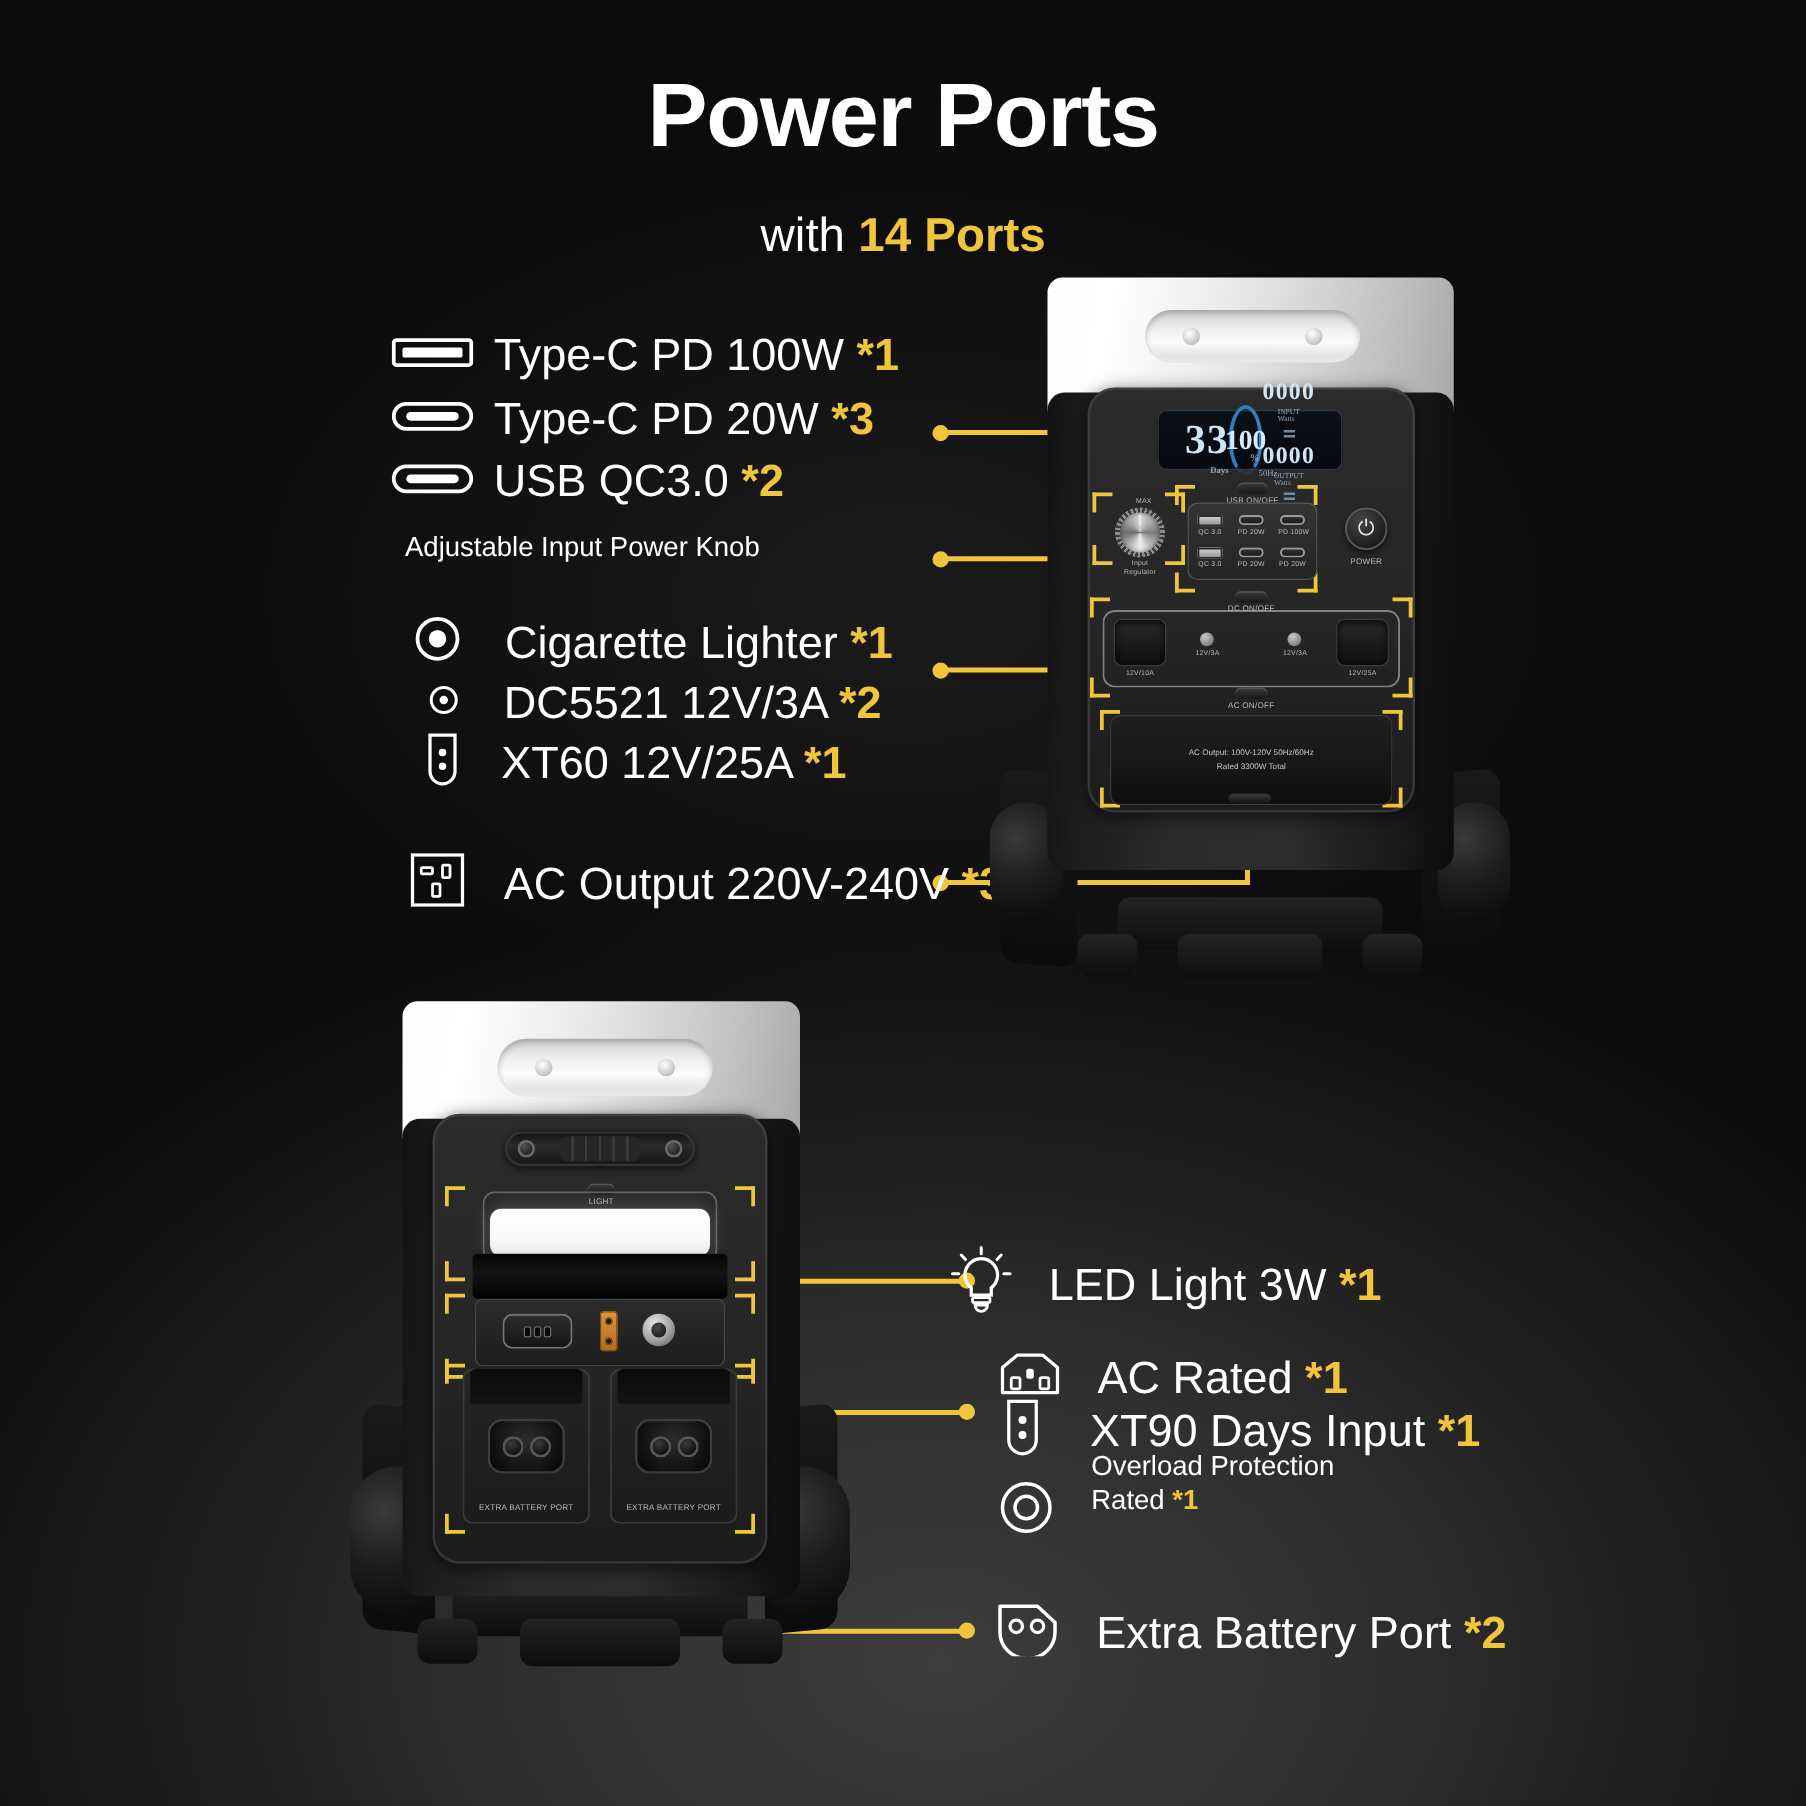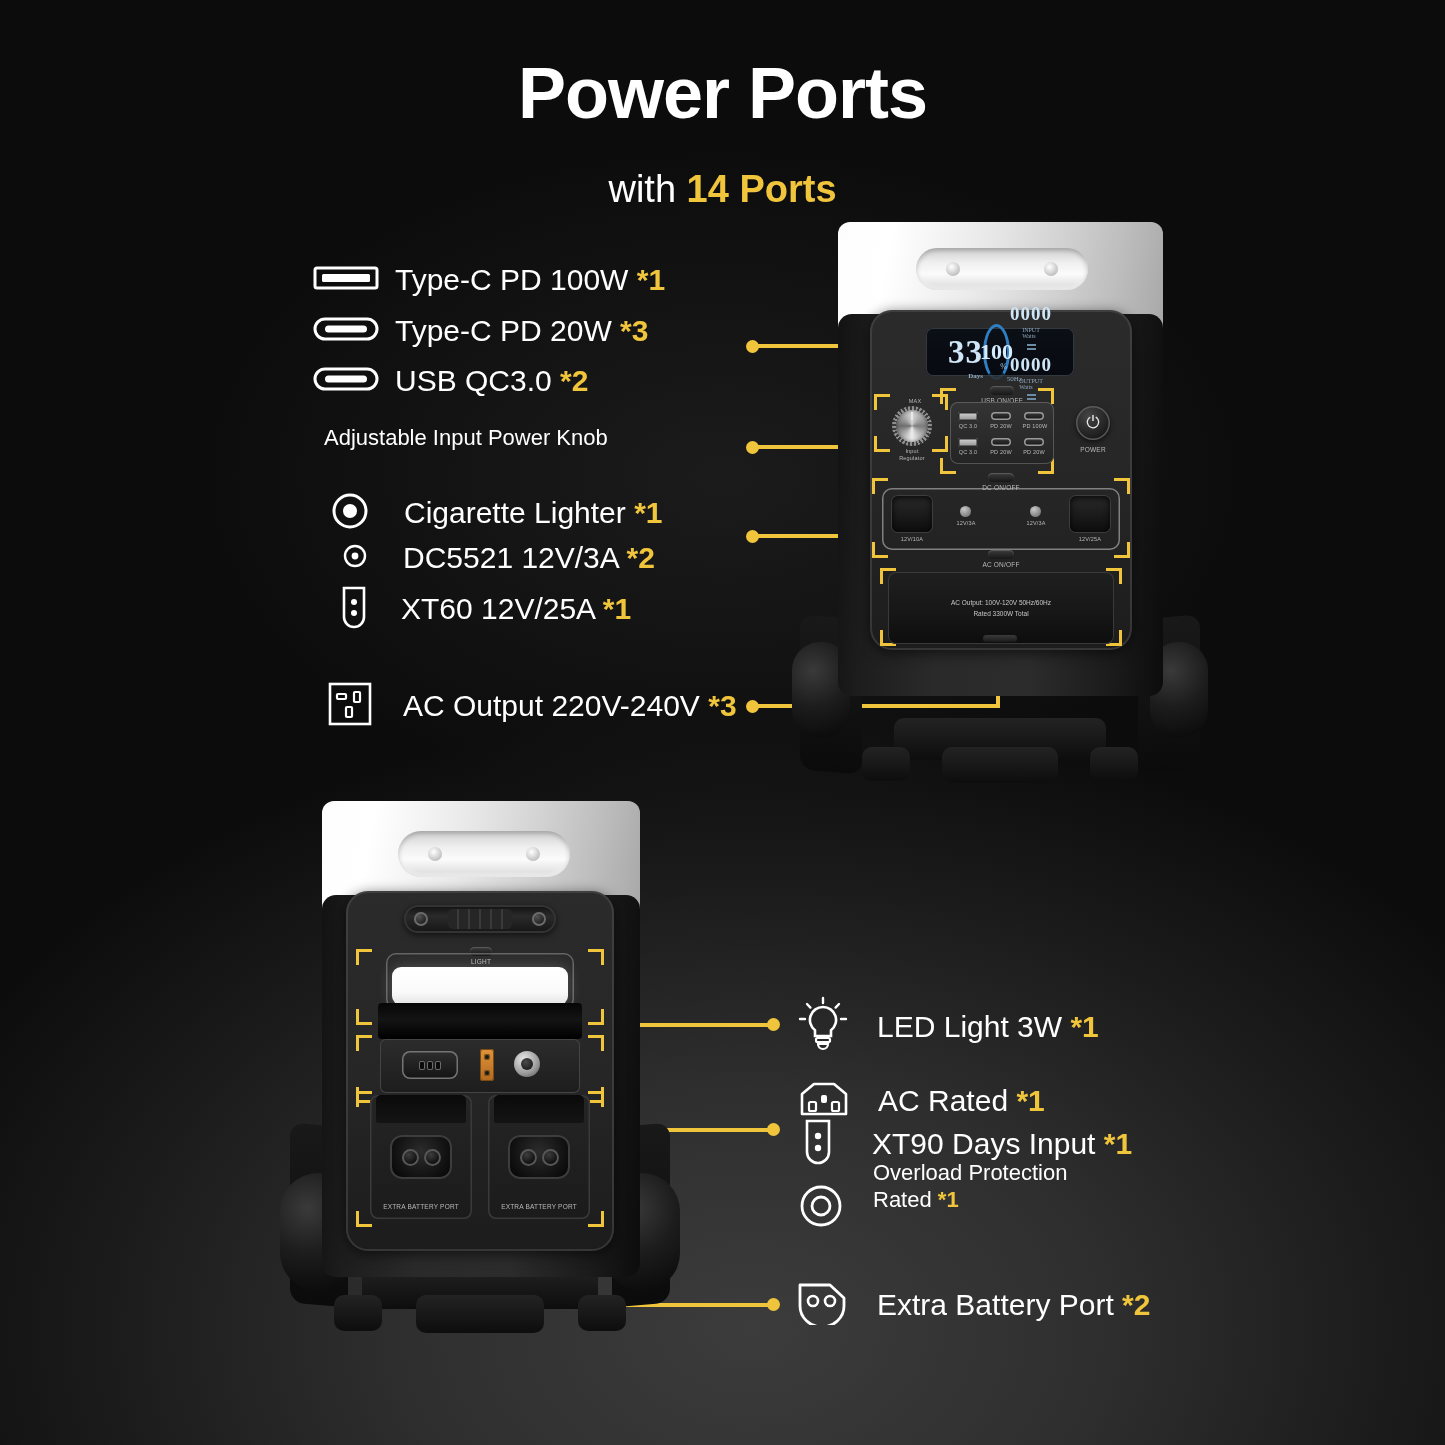--- a/index.html
+++ b/index.html
@@ -35,21 +35,21 @@
   }
   .subtitle {
     position: absolute; left: 0; right: 0; top: 168px;
     text-align: center;
     font-size: 38px; color: #ffffff; font-weight: 400;
   }
   .subtitle .accent { color: #f0c53c; font-weight: 700; }
 
   
   .label-row { position: absolute; display: flex; align-items: center; gap: 16px; }
-  .label-row .txt { font-size: 30px; color: #fff; white-space: nowrap; font-weight: 400; }
+  .label-row .txt { font-size: 36px; color: #fff; white-space: nowrap; font-weight: 400; }
   .label-row .txt .q { color: #f0c53c; font-weight: 600; }
   .ico { flex: 0 0 auto; display: block; }
   .label-block { position: absolute; }
   .label-block .txt { font-size: 22px; color: #fff; white-space: nowrap; line-height: 1.22; }
   .label-block .txt .q { color: #f0c53c; font-weight: 600; }
 
   
   .leader { position: absolute; height: 4px; background: #f0c53c; }
   .dot { position: absolute; width: 13px; height: 13px; border-radius: 50%; background: #f0c53c; }
 
@@ -517,21 +517,21 @@
   <div class="leader" style="left:588px; top:1023px; width:183px;"></div>
   <div class="dot" style="left:767px; top:1018px;"></div>
 
   <div class="leader" style="left:590px; top:1128px; width:181px;"></div>
   <div class="dot" style="left:767px; top:1123px;"></div>
 
   <div class="leader" style="left:510px; top:1303px; width:261px;"></div>
   <div class="dot" style="left:767px; top:1298px;"></div>
   <div class="leader" style="left:510px; top:1268px; width:4px; height:39px;"></div>
 
-  <div class="label-row" style="left:795px; top:995px;">
+  <div class="label-row" style="left:757px; top:995px;">
     <span class="ico">
       <svg width="56" height="60" viewBox="0 0 56 60">
         <path d="M28 12a13 13 0 0 1 8 23.3V41H20v-5.7A13 13 0 0 1 28 12z" fill="none" stroke="#fff" stroke-width="2.6"></path>
         <rect x="21" y="43" width="14" height="4" rx="1.5" fill="none" stroke="#fff" stroke-width="2.2"></rect>
         <path d="M23 49h10a5 5 0 0 1-10 0z" fill="none" stroke="#fff" stroke-width="2.2"></path>
         <g stroke="#fff" stroke-width="2.4" stroke-linecap="round">
           <path d="M28 3v5"></path>
             <path d="M12 9l3.4 3.6"></path>
             <path d="M44 9l-3.4 3.6"></path>
           <path d="M5 24h5"></path>

